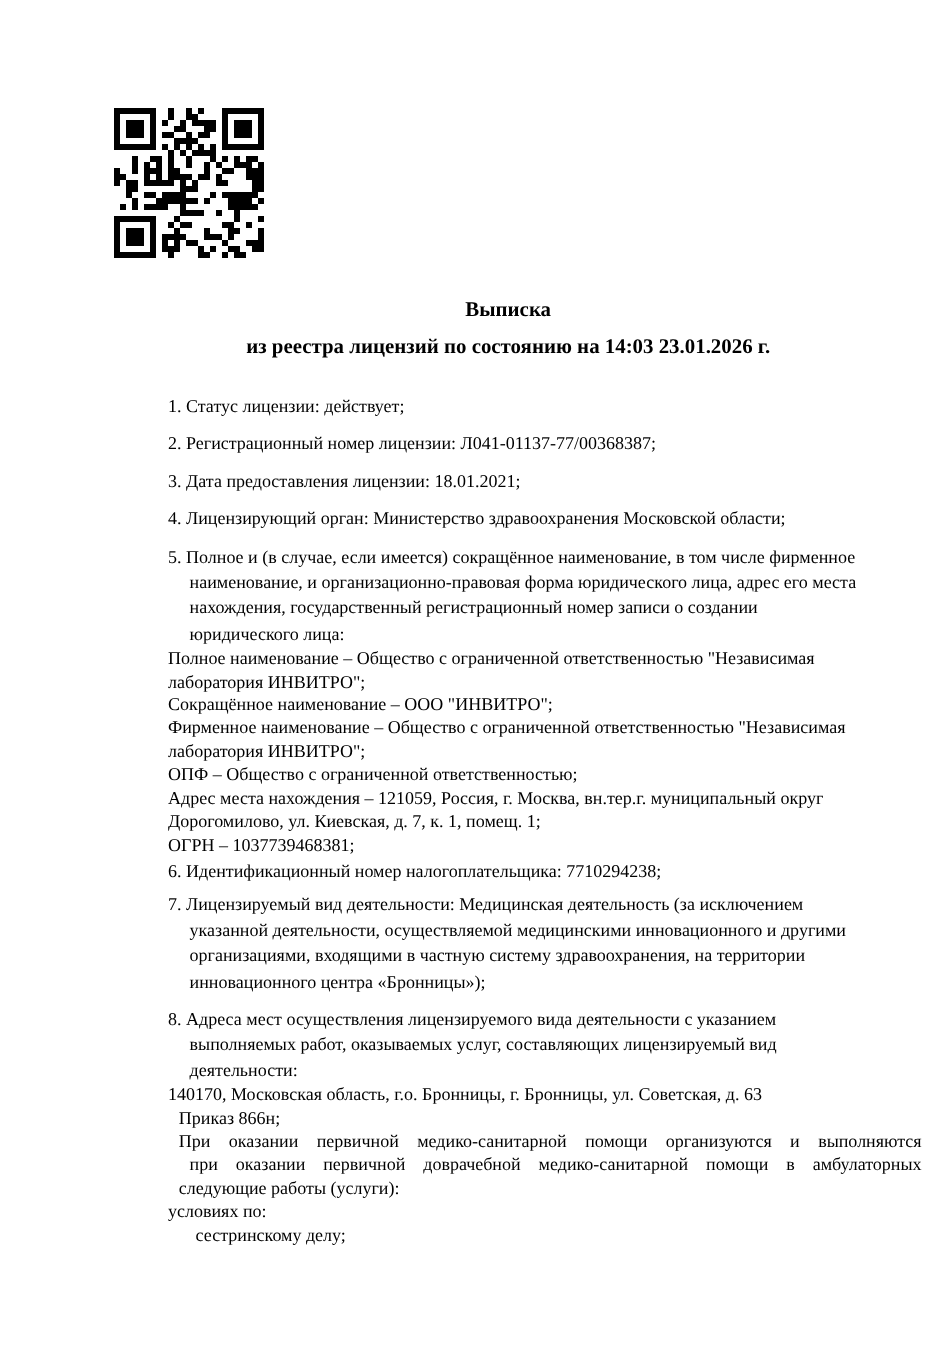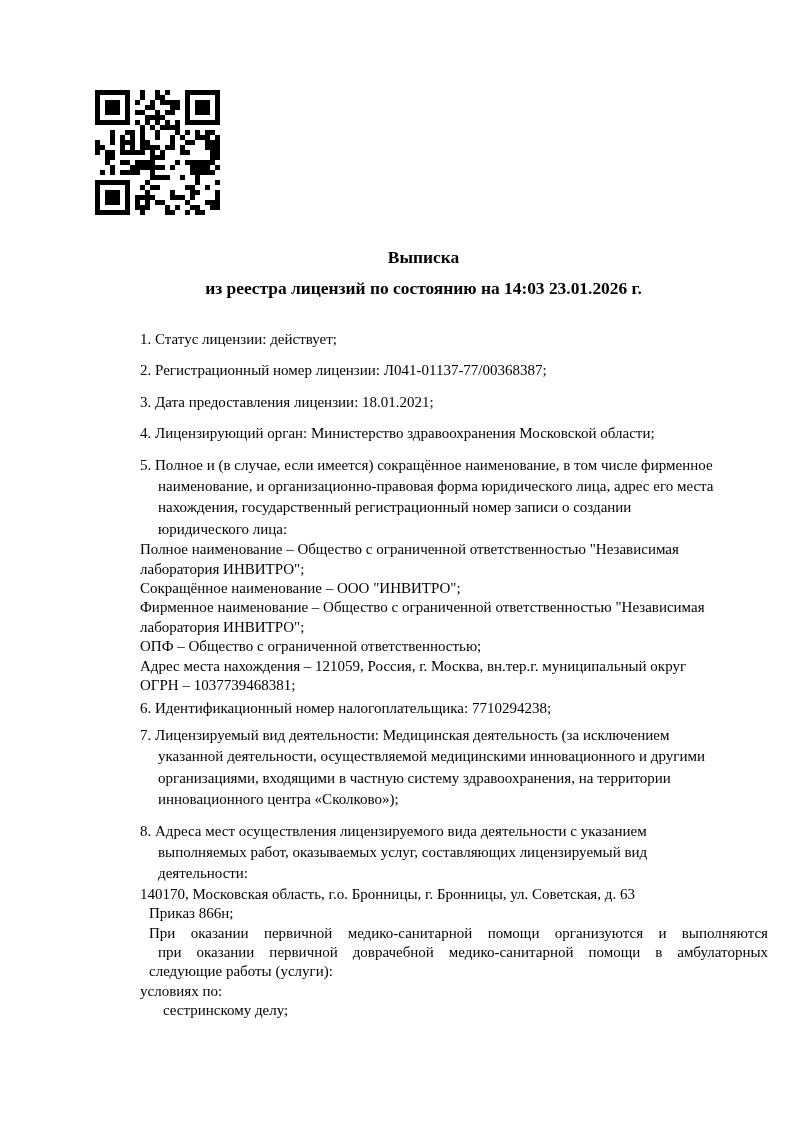--- a/index.html
+++ b/index.html
@@ -360,30 +360,31 @@
         <div class="ln ind-2">юридического лица:</div>
       </div>
       <div class="blk plain">
         <div class="ln ind-0">Полное наименование – Общество с ограниченной ответственностью "Независимая</div>
         <div class="ln ind-0">лаборатория ИНВИТРО";</div>
         <div class="ln ind-0">Сокращённое наименование – ООО "ИНВИТРО";</div>
         <div class="ln ind-0">Фирменное наименование – Общество с ограниченной ответственностью "Независимая</div>
         <div class="ln ind-0">лаборатория ИНВИТРО";</div>
         <div class="ln ind-0">ОПФ – Общество с ограниченной ответственностью;</div>
         <div class="ln ind-0">Адрес места нахождения – 121059, Россия, г. Москва, вн.тер.г. муниципальный округ</div>
+        <div class="ln ind-0">Дорогомилово, ул. Киевская, д. 7, к. 1, помещ. 1;</div>
         <div class="ln ind-0">ОГРН – 1037739468381;</div>
       </div>
       <div class="blk num">
         <div class="ln ind-0">6. Идентификационный номер налогоплательщика: 7710294238;</div>
       </div>
       <div class="blk num">
         <div class="ln ind-0">7. Лицензируемый вид деятельности: Медицинская деятельность (за исключением</div>
         <div class="ln ind-2">указанной деятельности, осуществляемой медицинскими инновационного и другими</div>
         <div class="ln ind-2">организациями, входящими в частную систему здравоохранения, на территории</div>
-        <div class="ln ind-2">инновационного центра «Сколково»);</div>
+        <div class="ln ind-2">инновационного центра «Бронницы»);</div>
       </div>
       <div class="blk num">
         <div class="ln ind-0">8. Адреса мест осуществления лицензируемого вида деятельности с указанием</div>
         <div class="ln ind-2">выполняемых работ, оказываемых услуг, составляющих лицензируемый вид</div>
         <div class="ln ind-2">деятельности:</div>
       </div>
       <div class="blk plain">
         <div class="ln ind-0">140170, Московская область, г.о. Бронницы, г. Бронницы, ул. Советская, д. 63</div>
         <div class="ln ind-1">Приказ 866н;</div>
         <div class="ln ind-1 just">При оказании первичной медико-санитарной помощи организуются и выполняются</div>

